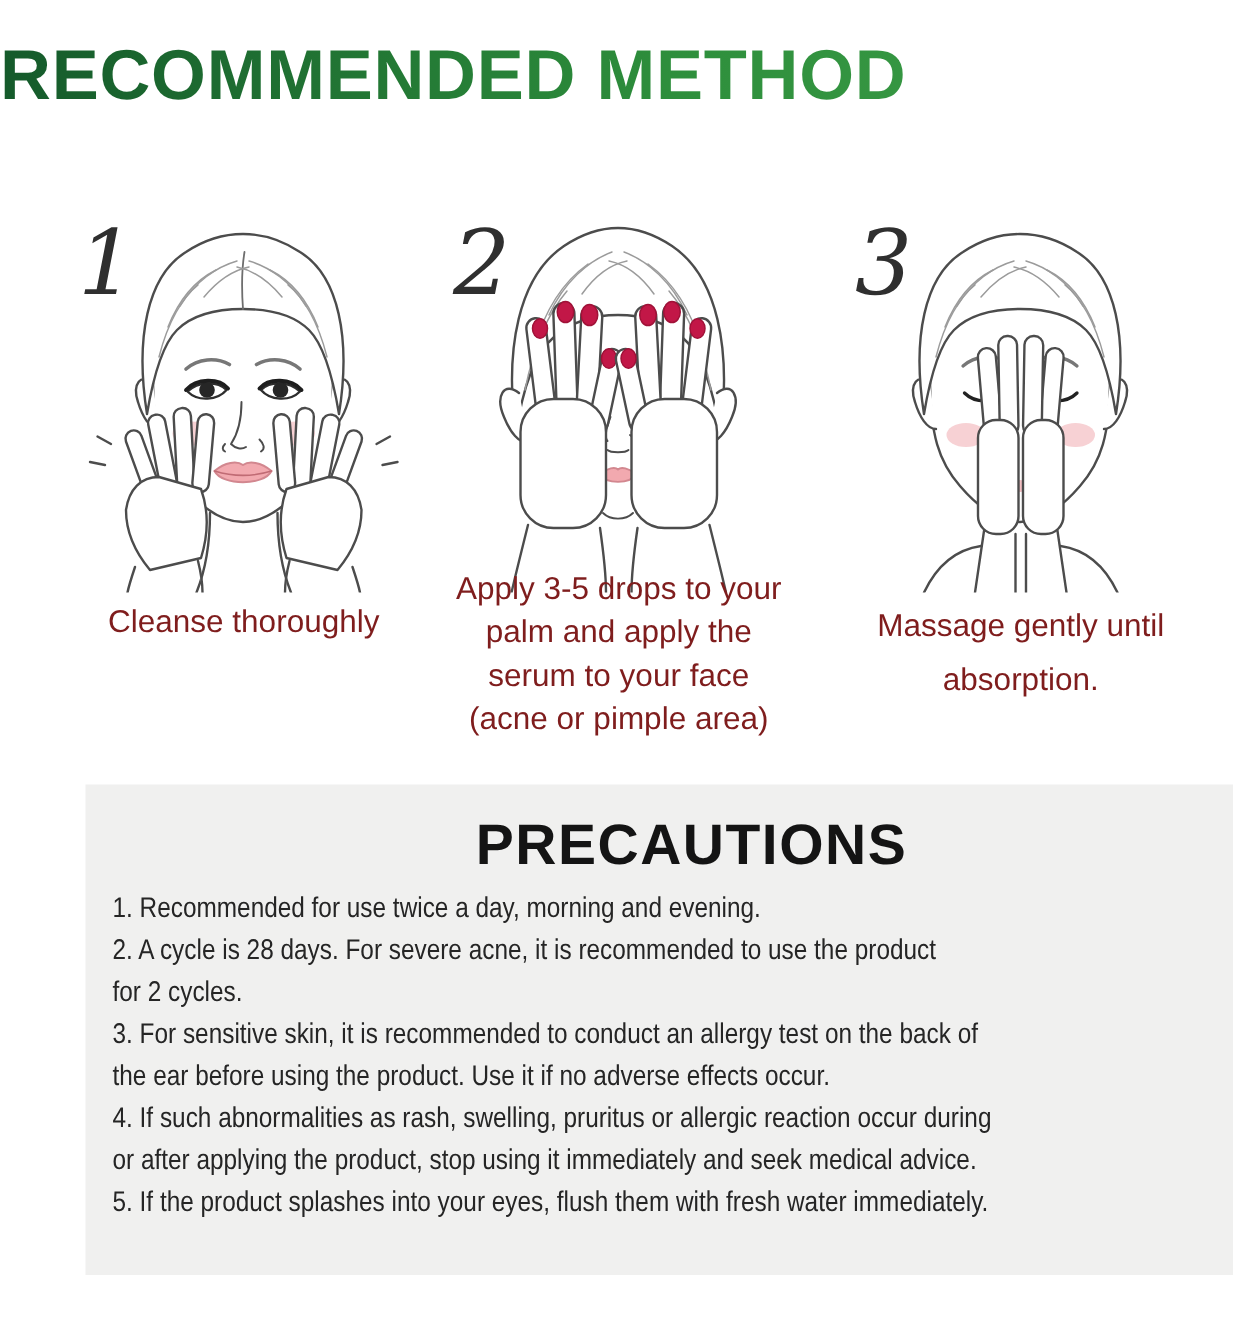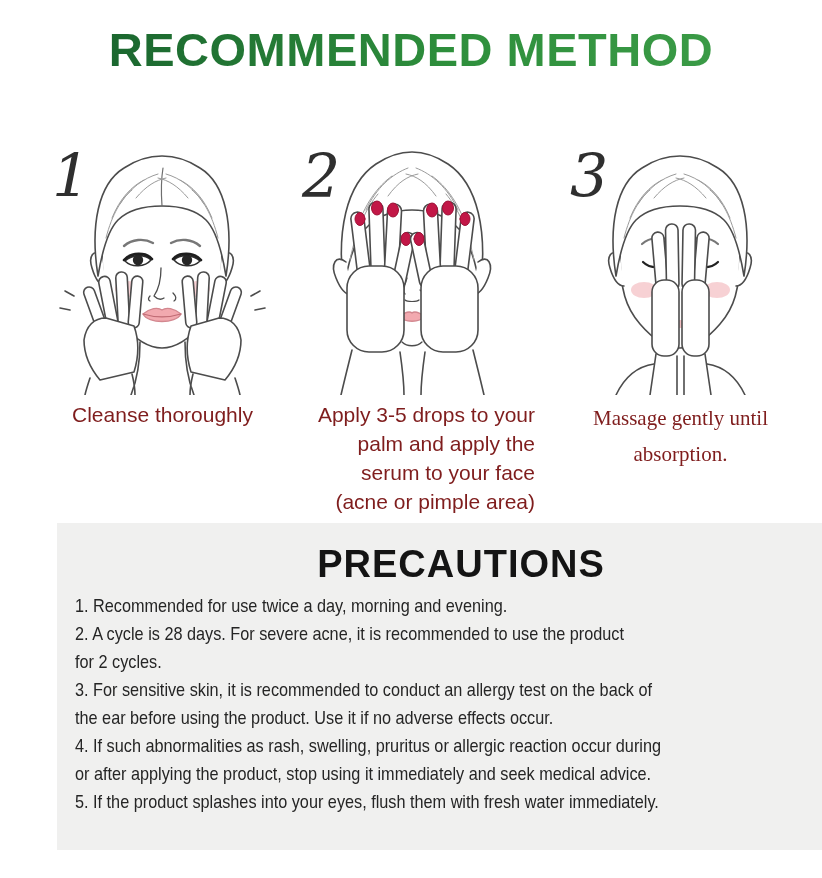--- a/index.html
+++ b/index.html
@@ -1,38 +1,38 @@
 <!DOCTYPE html>
 <html style="--title_gradient_start: #155a2b; --title_gradient_end: #3f9f4a; --precautions_background: #f0f0ef; --body_text: #252525; --nail_polish: #c21747; --blush: #f5c5c9; --lips: #f2a9af;"><head>
 <meta charset="utf-8">
 <style>
   html,body{margin:0;padding:0;background:#ffffff;}
   .page{position:relative;width:822px;height:878px;background:#fff;overflow:hidden;
         font-family:"Liberation Sans", sans-serif;}
 
-  .title{position:absolute;top:22px;left:0;width:822px;text-align:center;margin:0;
+  .title{position:absolute;top:22px;left:0;width:822px;text-align:left;margin:0;
          font-size:47px;font-weight:bold;letter-spacing:0.5px;
          color:#27803a;
          background:linear-gradient(90deg,var(--title_gradient_start,#155a2b) 0%,#2e8f3c 55%,var(--title_gradient_end,#3f9f4a) 100%);}
   @supports ((-webkit-background-clip:text) or (background-clip:text)){
     .title{-webkit-background-clip:text;background-clip:text;color:transparent;}
   }
 
   .step{position:absolute;top:140px;width:245px;height:255px;}
   .step-1{left:40px;} .step-2{left:290px;} .step-3{left:558px;}
   .step svg{position:absolute;inset:0;width:245px;height:255px;}
   .step-num{position:absolute;top:6px;left:12px;z-index:2;
             font-family:"DejaVu Serif", serif;font-style:italic;
             font-size:60px;line-height:1;color:#2f2f2f;}
 
   .caption{position:absolute;width:245px;text-align:center;white-space:pre-line;
            font-size:21px;line-height:29px;color:#7f1d1d;}
   .caption-1{left:40px;top:400px;}
-  .caption-2{left:290px;top:400px;text-align:right;}
-  .caption-3{left:558px;top:400px;line-height:36px;font-family:Liberation Serif, serif;}
+  .caption-2{left:290px;top:378px;}
+  .caption-3{left:558px;top:400px;line-height:36px;}
 
   .precautions{position:absolute;left:57px;top:523px;width:808px;height:327px;
                background:var(--precautions_background,#f0f0ef);}
   .precautions h2{margin:20px 0 6px 0;text-align:center;font-size:38px;
                   letter-spacing:1px;color:#141414;font-weight:bold;}
   .plist{margin:0 0 0 18px;width:790px;transform:scaleX(0.855);transform-origin:left top;}
   .pitem{margin:0;white-space:pre;font-size:19px;line-height:28px;color:var(--body_text,#252525);}
 
   
   .blush{fill:var(--blush,#f5c5c9);opacity:.8;}

